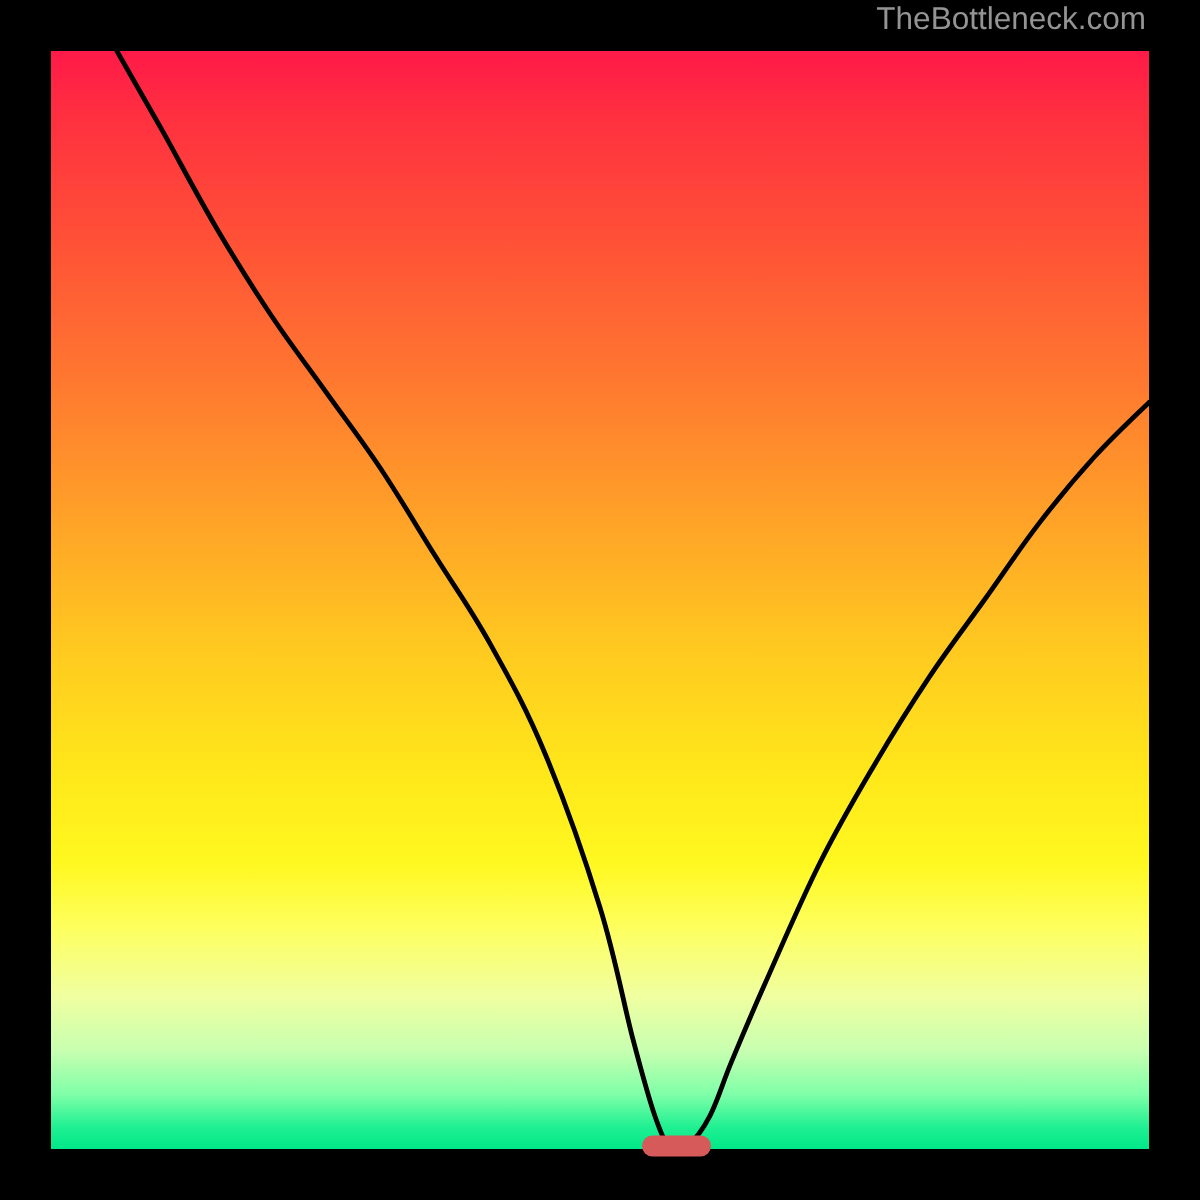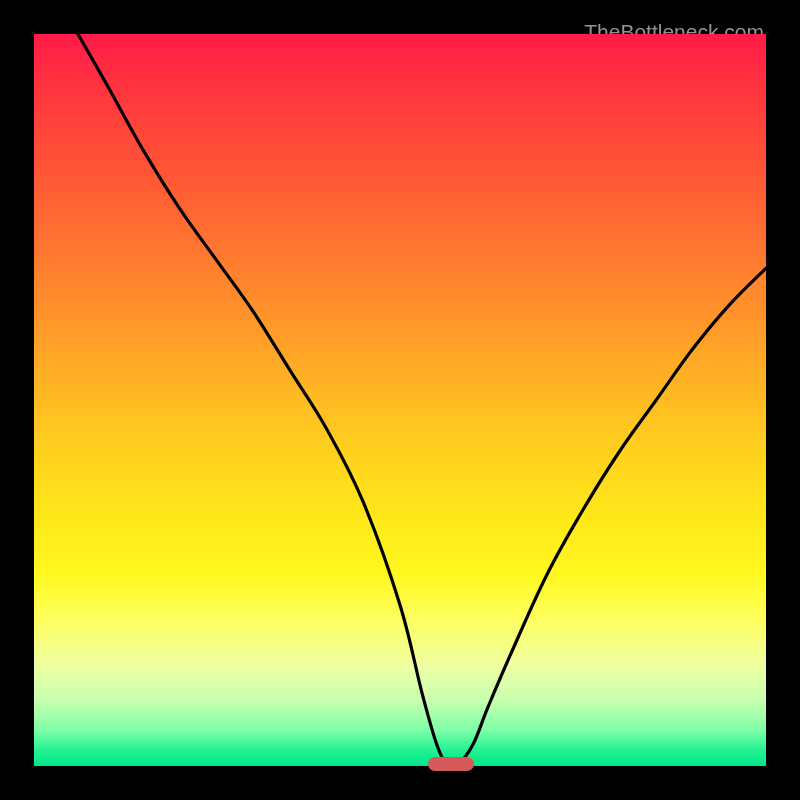--- a/index.html
+++ b/index.html
@@ -33,21 +33,21 @@
       #fdff60 80%,
       #f0ffa0 86%,
       #c8ffb0 91%,
       #80ffa8 95%,
       #20f092 98%,
       #00e888 100%
     );
   }
   .watermark {
     position: absolute;
-    top: 20px;
+    top: 1px;
     right: 36px;
     color: #949494;
     font-family: Arial, Helvetica, sans-serif;
     font-size: 21px;
     font-weight: 400;
     letter-spacing: 0px;
   }
   svg.curve {
     position: absolute;
     left: 0;

